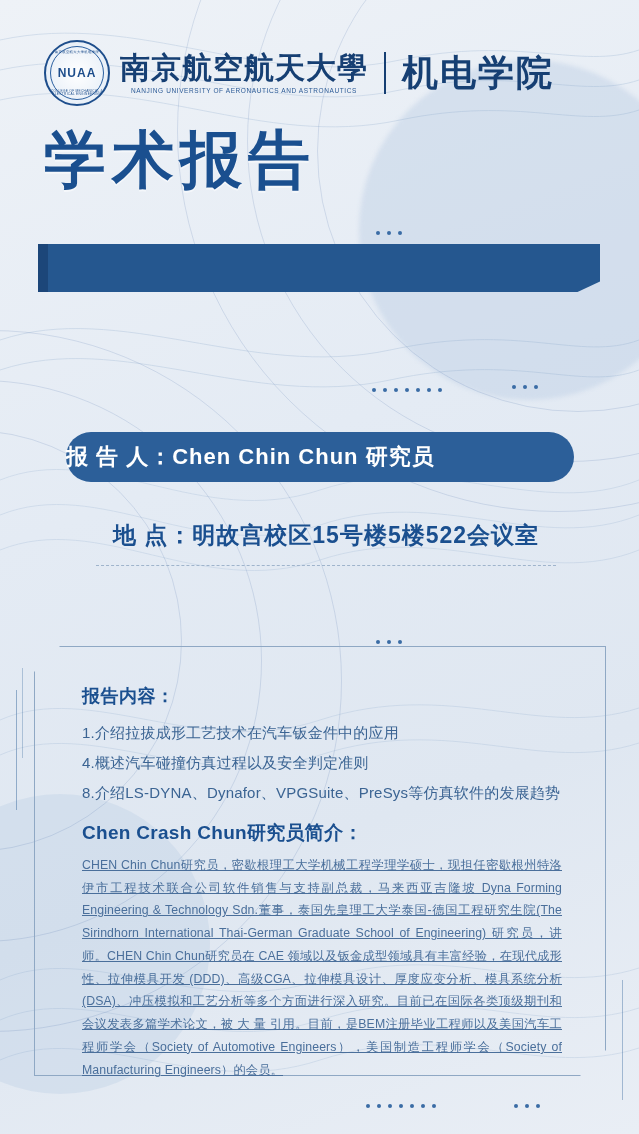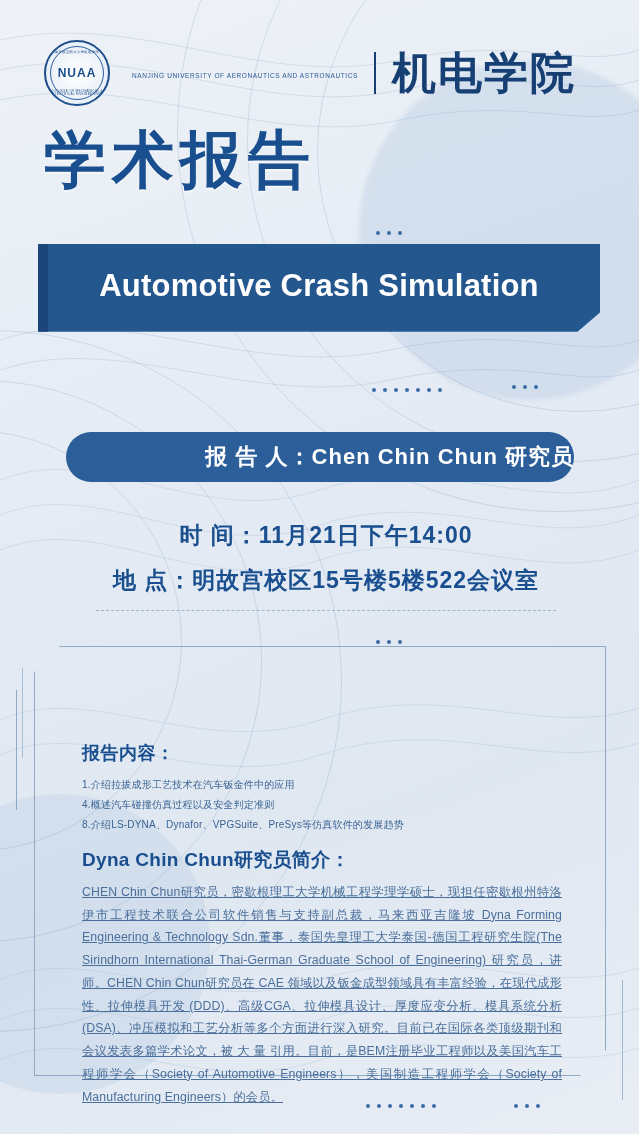--- a/index.html
+++ b/index.html
@@ -66,21 +66,21 @@
     opacity: 0.55;
   }
 
   
   .header {
     position: absolute;
     top: 40px;
     left: 44px;
     display: flex;
     align-items: center;
-    gap: 22px;
+    gap: 10px;
     z-index: 5;
   }
   .logo-seal {
     width: 62px;
     height: 62px;
     border-radius: 50%;
     border: 2px solid #1e4e8c;
     background: radial-gradient(circle at 50% 50%, #ffffff 0%, #e9f0f8 70%, #dbe5f1 100%);
     position: relative;
     flex: 0 0 auto;
@@ -136,21 +136,21 @@
     text-align: center;
   }
   .divider-v {
     width: 2px;
     height: 42px;
     background: #163f73;
     margin: 0 4px;
   }
   .college {
     font-family: "Liberation Serif", serif;
-    font-size: 44px;
+    font-size: 36px;
     font-weight: bold;
     color: #163f73;
     letter-spacing: 2px;
   }
 
   
   .big-title {
     position: absolute;
     top: 128px;
     left: 44px;
@@ -198,21 +198,21 @@
   .speaker {
     position: absolute;
     left: 66px;
     top: 432px;
     width: 508px;
     height: 50px;
     background: #2c5f99;
     border-radius: 25px;
     display: flex;
     align-items: center;
-    justify-content: flex-end;
+    justify-content: flex-start;
     color: #fff;
     font-size: 22px;
     font-weight: bold;
     letter-spacing: 1px;
     z-index: 5;
   }
 
   
   .info {
     position: absolute;
@@ -244,38 +244,38 @@
     width: 572px;
     height: 430px;
     border: 1px solid #8fa8c4;
     box-sizing: border-box;
     z-index: 4;
     clip-path: polygon(0 26px, 26px 0, 100% 0, 100% calc(100% - 26px), calc(100% - 26px) 100%, 0 100%);
   }
   .content {
     position: absolute;
     left: 82px;
-    top: 741px;
+    top: 684px;
     width: 480px;
     z-index: 6;
   }
   .content h3 {
     margin: 0 0 10px 0;
     font-size: 18px;
     font-weight: bold;
     color: #1a4f8f;
     letter-spacing: 0.5px;
   }
   .content ol {
     margin: 0 0 12px 0;
     padding: 0;
     list-style: none;
   }
   .content ol li {
-    font-size: 10px;
+    font-size: 15px;
     color: #3b6493;
     line-height: 2.0;
     letter-spacing: 0.2px;
   }
   .content h4 {
     margin: 4px 0 8px 0;
     font-size: 19px;
     font-weight: bold;
     color: #1a4f8f;
     letter-spacing: 0.3px;
@@ -362,38 +362,38 @@
   <div class="corner-line cl3"></div>
 
   <div class="header">
     <div class="logo-seal">
       <div class="seal-arc-top">南京航空航天大学机电学院</div>
       <div class="seal-inner">NUAA</div>
       <div class="seal-arc-bot">COLLEGE OF MECHANICAL &amp; ELECTRICAL ENGINEERING</div>
     </div>
     <div class="univ-names">
       <div>
+        <div class="univ-cn">南京航空航天大學</div>
         <div class="univ-en">NANJING UNIVERSITY OF AERONAUTICS AND ASTRONAUTICS</div>
       </div>
       <div class="divider-v"></div>
       <div class="college">机电学院</div>
     </div>
   </div>
 
   <div class="big-title">学术报告</div>
 
   <div class="dots small d1">
       <span></span>
       <span></span>
       <span></span>
     </div>
 
   <div class="title-band">
     <div class="band-notch"></div>
-    <div class="en">Automotive Crash Simulation</div>
   </div>
 
   <div class="dots small d2">
       <span></span>
       <span></span>
       <span></span>
     </div>
   <div class="dots small d3">
       <span></span>
       <span></span>
@@ -402,40 +402,39 @@
       <span></span>
       <span></span>
       <span></span>
     </div>
 
   <div class="speaker">
     <span>报 告 人：Chen Chin Chun  研究员</span>
   </div>
 
   <div class="info">
-    <div class="line">时 间：11月21日下午14:00</div>
     <div class="line">地 点：明故宫校区15号楼5楼522会议室</div>
     <div class="info-rule"></div>
   </div>
 
   <div class="dots small d4">
       <span></span>
       <span></span>
       <span></span>
     </div>
 
   <div class="content-frame"></div>
   <div class="content">
     <h3>报告内容：</h3>
     <ol>
       <li>1.介绍拉拔成形工艺技术在汽车钣金件中的应用</li>
       <li>4.概述汽车碰撞仿真过程以及安全判定准则</li>
       <li>8.介绍LS-DYNA、Dynafor、VPGSuite、PreSys等仿真软件的发展趋势</li>
     </ol>
-    <h4>Dyna Chin Chun研究员简介：</h4>
+    <h4>Chen Crash Chun研究员简介：</h4>
     <div class="bio">CHEN Chin Chun研究员，密歇根理工大学机械工程学理学硕士，现担任密歇根州特洛伊市工程技术联合公司软件销售与支持副总裁，马来西亚吉隆坡 Dyna Forming Engineering &amp; Technology Sdn.董事，泰国先皇理工大学泰国-德国工程研究生院(The Sirindhorn International Thai-German Graduate School of Engineering) 研究员，讲师。CHEN Chin Chun研究员在 CAE 领域以及钣金成型领域具有丰富经验，在现代成形性、拉伸模具开发 (DDD)、高级CGA、拉伸模具设计、厚度应变分析、模具系统分析 (DSA)、冲压模拟和工艺分析等多个方面进行深入研究。目前已在国际各类顶级期刊和会议发表多篇学术论文，被 大 量 引用。目前，是BEM注册毕业工程师以及美国汽车工程师学会（Society of Automotive Engineers），美国制造工程师学会（Society of Manufacturing Engineers）的会员。</div>
   </div>
 
   <div class="dots small d5">
       <span></span>
       <span></span>
       <span></span>
       <span></span>
       <span></span>
       <span></span>

